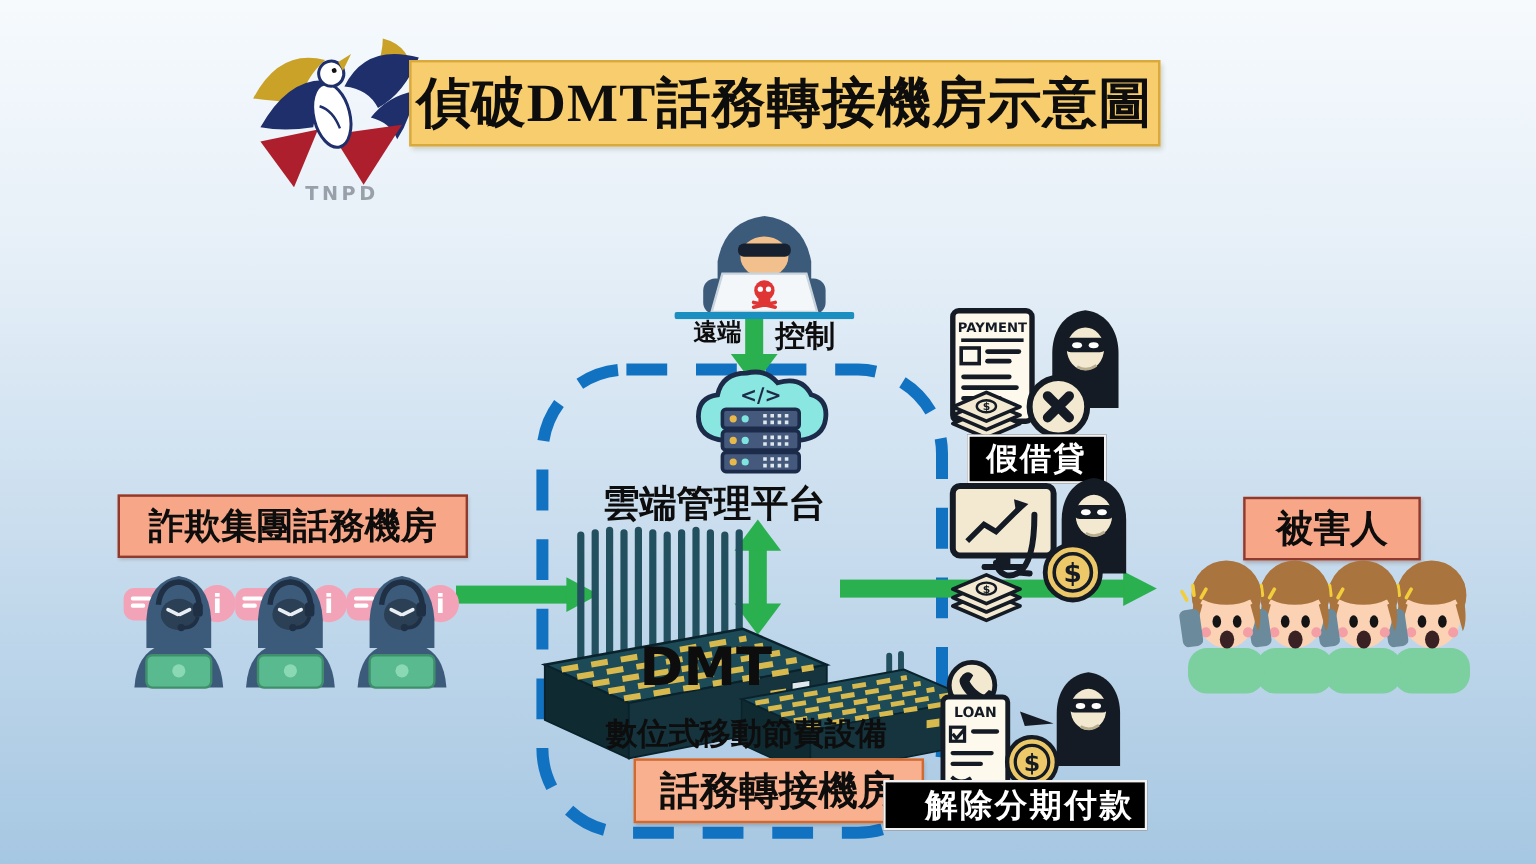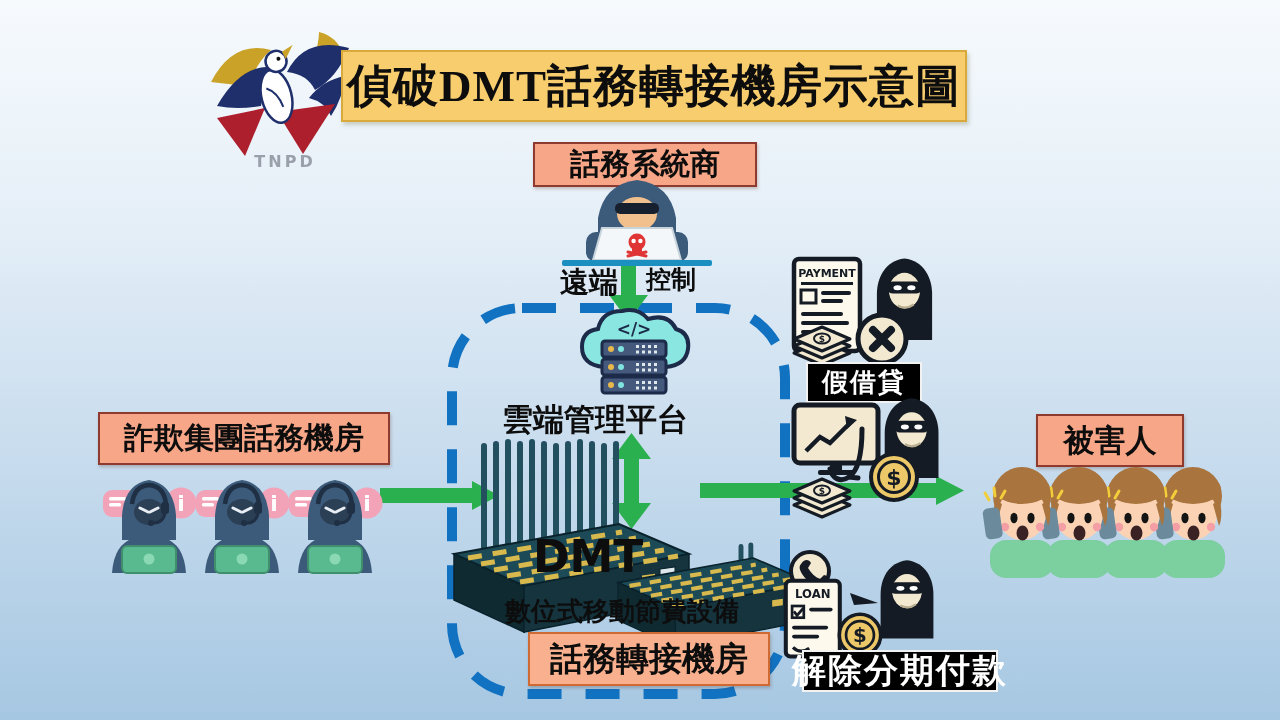--- a/index.html
+++ b/index.html
@@ -158,39 +158,38 @@
       <circle cx="80" cy="42" r="10.5" fill="#ffffff" stroke="#1f2f6b" stroke-width="2.5"></circle>
       <polygon points="88,34 100,30 90,42" fill="#c9a227"></polygon>
       <circle cx="83" cy="40" r="2" fill="#111"></circle>
       <path d="M64,66 Q74,72 76,88" stroke="#1f2f6b" stroke-width="2" fill="none"></path>
     </g>
     <text x="82" y="147" text-anchor="middle" font-size="16" font-weight="bold" fill="#9aa0aa" letter-spacing="3">TNPD</text>
   </svg>
 
   <div class="abs title-bar" style="left:341px;top:50px;width:622px;height:68px;">偵破DMT話務轉接機房示意圖</div>
 
-  <div class="abs salmon-label" style="left:533px;top:142px;width:220px;height:41px;font-size:30px;">話務系統商</div>
 
   <svg class="abs" style="left:562px;top:178px;" width="150" height="88" viewBox="0 0 150 88">
     <path d="M75,2 Q42,6 36,40 L36,62 L114,62 L114,40 Q108,6 75,2 Z" fill="#3c5a7a"></path>
     <rect x="24" y="54" width="102" height="30" rx="10" fill="#3c5a7a"></rect>
     <ellipse cx="75" cy="36" rx="20" ry="17" fill="#f2c08c"></ellipse>
     <rect x="53" y="25" width="44" height="11" rx="5" fill="#17202e"></rect>
     <polygon points="40,50 110,50 119,82 31,82" fill="#f4f7f9" stroke="#c8d4dc" stroke-width="2"></polygon>
     <g transform="translate(75,64)">
       <circle r="8.5" fill="#e03535"></circle>
       <rect x="-5" y="5" width="10" height="6" rx="2" fill="#e03535"></rect>
       <circle cx="-3.4" cy="-1" r="2.2" fill="#fff"></circle>
       <circle cx="3.4" cy="-1" r="2.2" fill="#fff"></circle>
       <path d="M-9,10 L9,14 M9,10 L-9,14" stroke="#e03535" stroke-width="3" stroke-linecap="round"></path>
     </g>
     <rect x="0" y="82" width="150" height="6" rx="2" fill="#1a8fc0"></rect>
   </svg>
 
-  <div class="abs plain-text" style="left:542px;top:263px;width:76px;font-size:29px;text-align:right;">遠端</div>
+  <div class="abs plain-text" style="left:542px;top:263px;width:76px;font-size:20px;text-align:right;">遠端</div>
   <div class="abs plain-text" style="left:646px;top:263px;width:76px;font-size:25px;text-align:left;">控制</div>
 
   <svg class="abs" style="left:574px;top:305px;" width="120" height="95" viewBox="0 0 120 95">
     <path d="M30,62 Q8,60 8,42 Q8,26 24,24 Q28,6 48,6 Q64,2 74,14 Q94,8 102,24 Q116,28 114,44 Q112,60 92,62 Z" fill="#8ae6e0" stroke="#1c2b4a" stroke-width="4"></path>
     <text x="60" y="30" text-anchor="middle" font-size="17" font-weight="bold" fill="#1c2b4a">&lt;/&gt;</text>
     <g>
       <rect x="28" y="36" width="64" height="16" rx="3" fill="#44597c" stroke="#1c2b4a" stroke-width="3"></rect>
       <rect x="28" y="54" width="64" height="16" rx="3" fill="#44597c" stroke="#1c2b4a" stroke-width="3"></rect>
       <rect x="28" y="72" width="64" height="16" rx="3" fill="#44597c" stroke="#1c2b4a" stroke-width="3"></rect>
       <g>
@@ -286,21 +285,21 @@
       <path d="M11,36 l3.5,4.5 l7,-8" stroke="#141b24" stroke-width="3" fill="none"></path>
       <rect x="28" y="32" width="26" height="4" rx="2" fill="#141b24"></rect>
       <rect x="9" y="52" width="40" height="4" rx="2" fill="#141b24"></rect>
       <rect x="9" y="62" width="30" height="4" rx="2" fill="#141b24"></rect>
       <path d="M10,76 q8,8 18,1" stroke="#141b24" stroke-width="3.5" fill="none"></path>
     </g>
     <use href="#robber" transform="translate(94,12) scale(1.1)"></use>
     <path d="M98,58 L70,48 L74,60 Z" fill="#141b24"></path>
     <use href="#coin" transform="translate(80,90) scale(0.9)"></use>
   </svg>
-  <div class="abs black-label" style="left:802px;top:650px;width:192px;height:38px;font-size:34px;">解除分期付款</div>
+  <div class="abs black-label" style="left:736px;top:650px;width:192px;height:38px;font-size:27px;padding-left:24px;">解除分期付款</div>
 
   <div class="abs salmon-label" style="left:1036px;top:414px;width:144px;height:49px;font-size:31px;">被害人</div>
 
   <svg class="abs" style="left:982px;top:460px;" width="255" height="120" viewBox="0 0 255 120">
     <use href="#victim" x="171"></use>
     <use href="#victim" x="114"></use>
     <use href="#victim" x="57"></use>
     <use href="#victim" x="0"></use>
   </svg>
 

